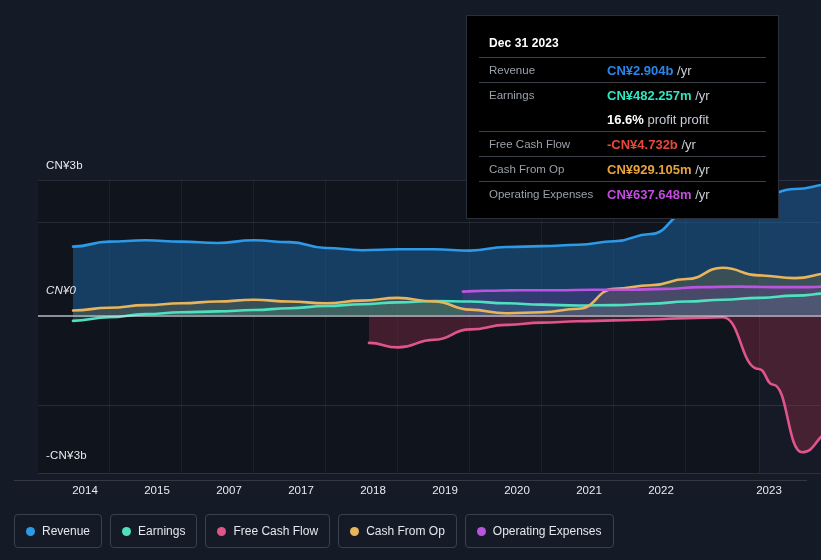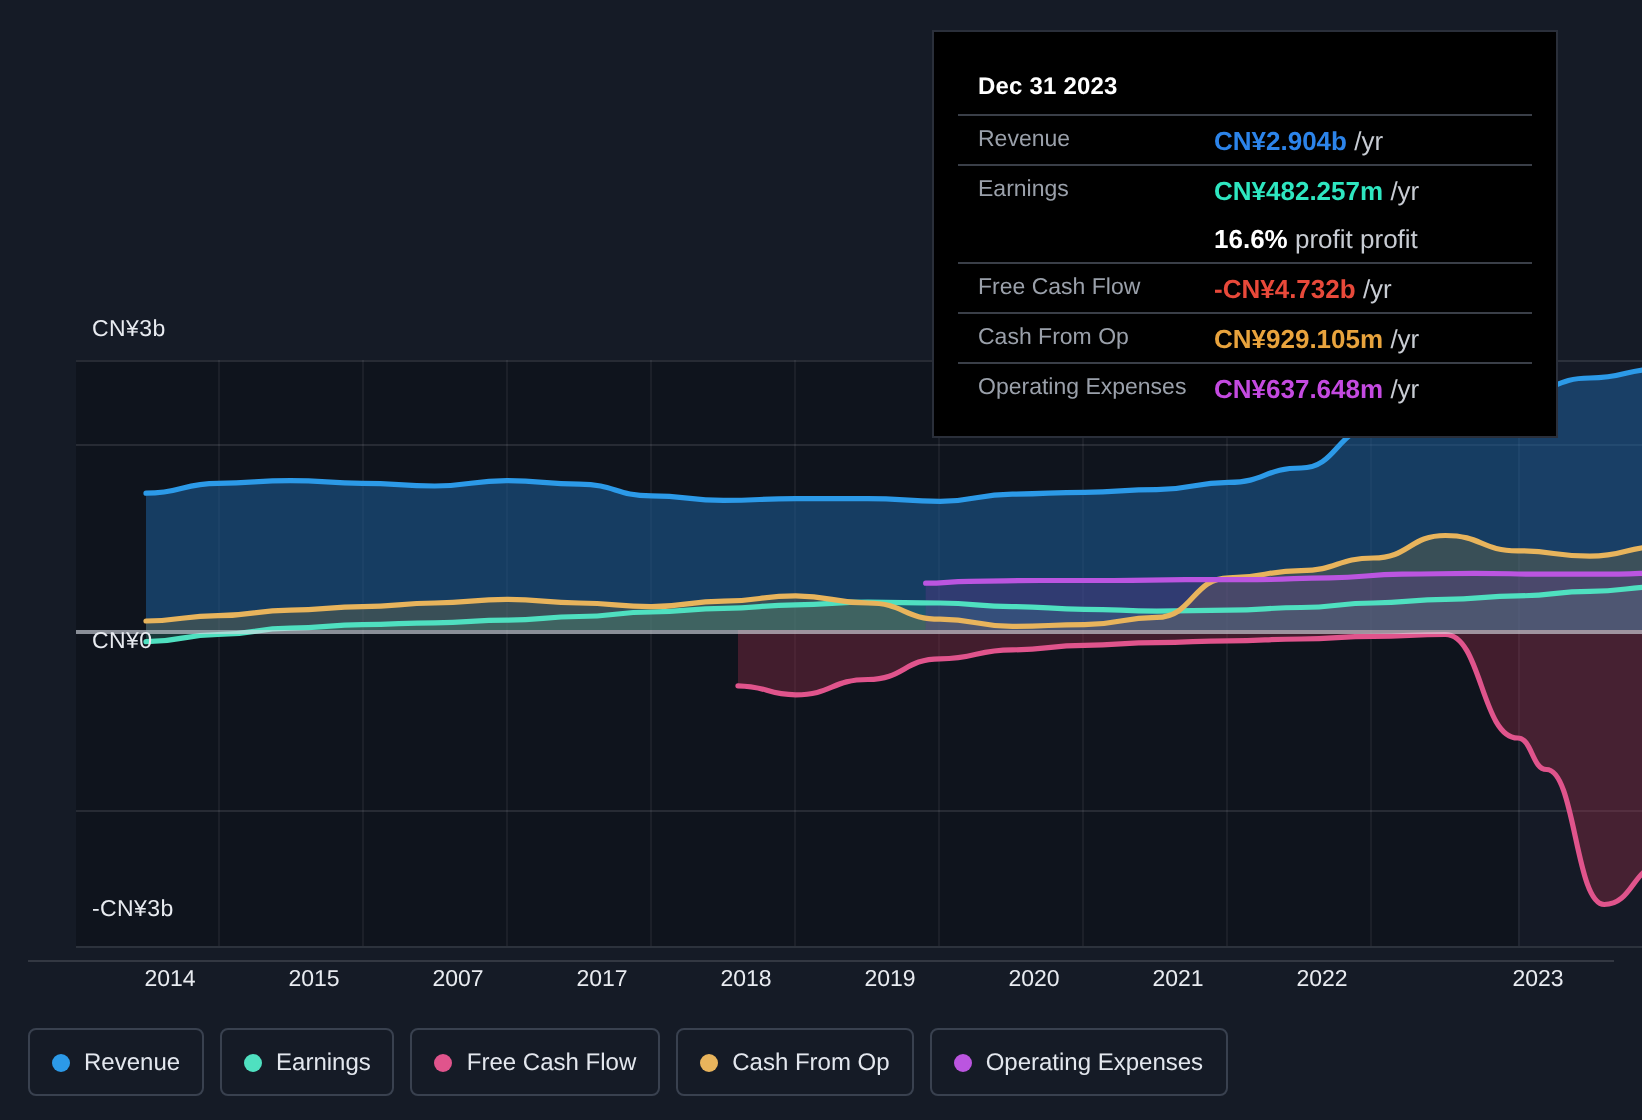--- a/index.html
+++ b/index.html
@@ -148,21 +148,21 @@
           <circle cx="807" cy="138.31" r="4.6" fill="#4fe0c0" stroke="#ffffff" stroke-width="1.6"></circle>
           <circle cx="807" cy="277.45" r="4.6" fill="#e0548c" stroke="#ffffff" stroke-width="1.6"></circle>
           <circle cx="807" cy="118.195" r="4.6" fill="#e8b45c" stroke="#ffffff" stroke-width="1.6"></circle>
           <circle cx="807" cy="131.29" r="4.6" fill="#bb55e0" stroke="#ffffff" stroke-width="1.6"></circle>
         </g>
       </svg>
 
     <div class="zero-line" style="top:160px;"></div>
 
     <div class="ylabel" style="top:4px;">CN¥3b</div>
-    <div class="ylabel" style="top:160px;">CN¥0</div>
+    <div class="ylabel" style="top:129px;font-style:italic;">CN¥0</div>
     <div class="ylabel" style="top:294px;">-CN¥3b</div>
   </div>
 
   <div class="xaxis">
     <div class="xaxis-line"></div>
     <div class="xtick" style="left:85px;">2014</div>
     <div class="xtick" style="left:157px;">2015</div>
     <div class="xtick" style="left:229px;">2007</div>
     <div class="xtick" style="left:301px;">2017</div>
     <div class="xtick" style="left:373px;">2018</div>

